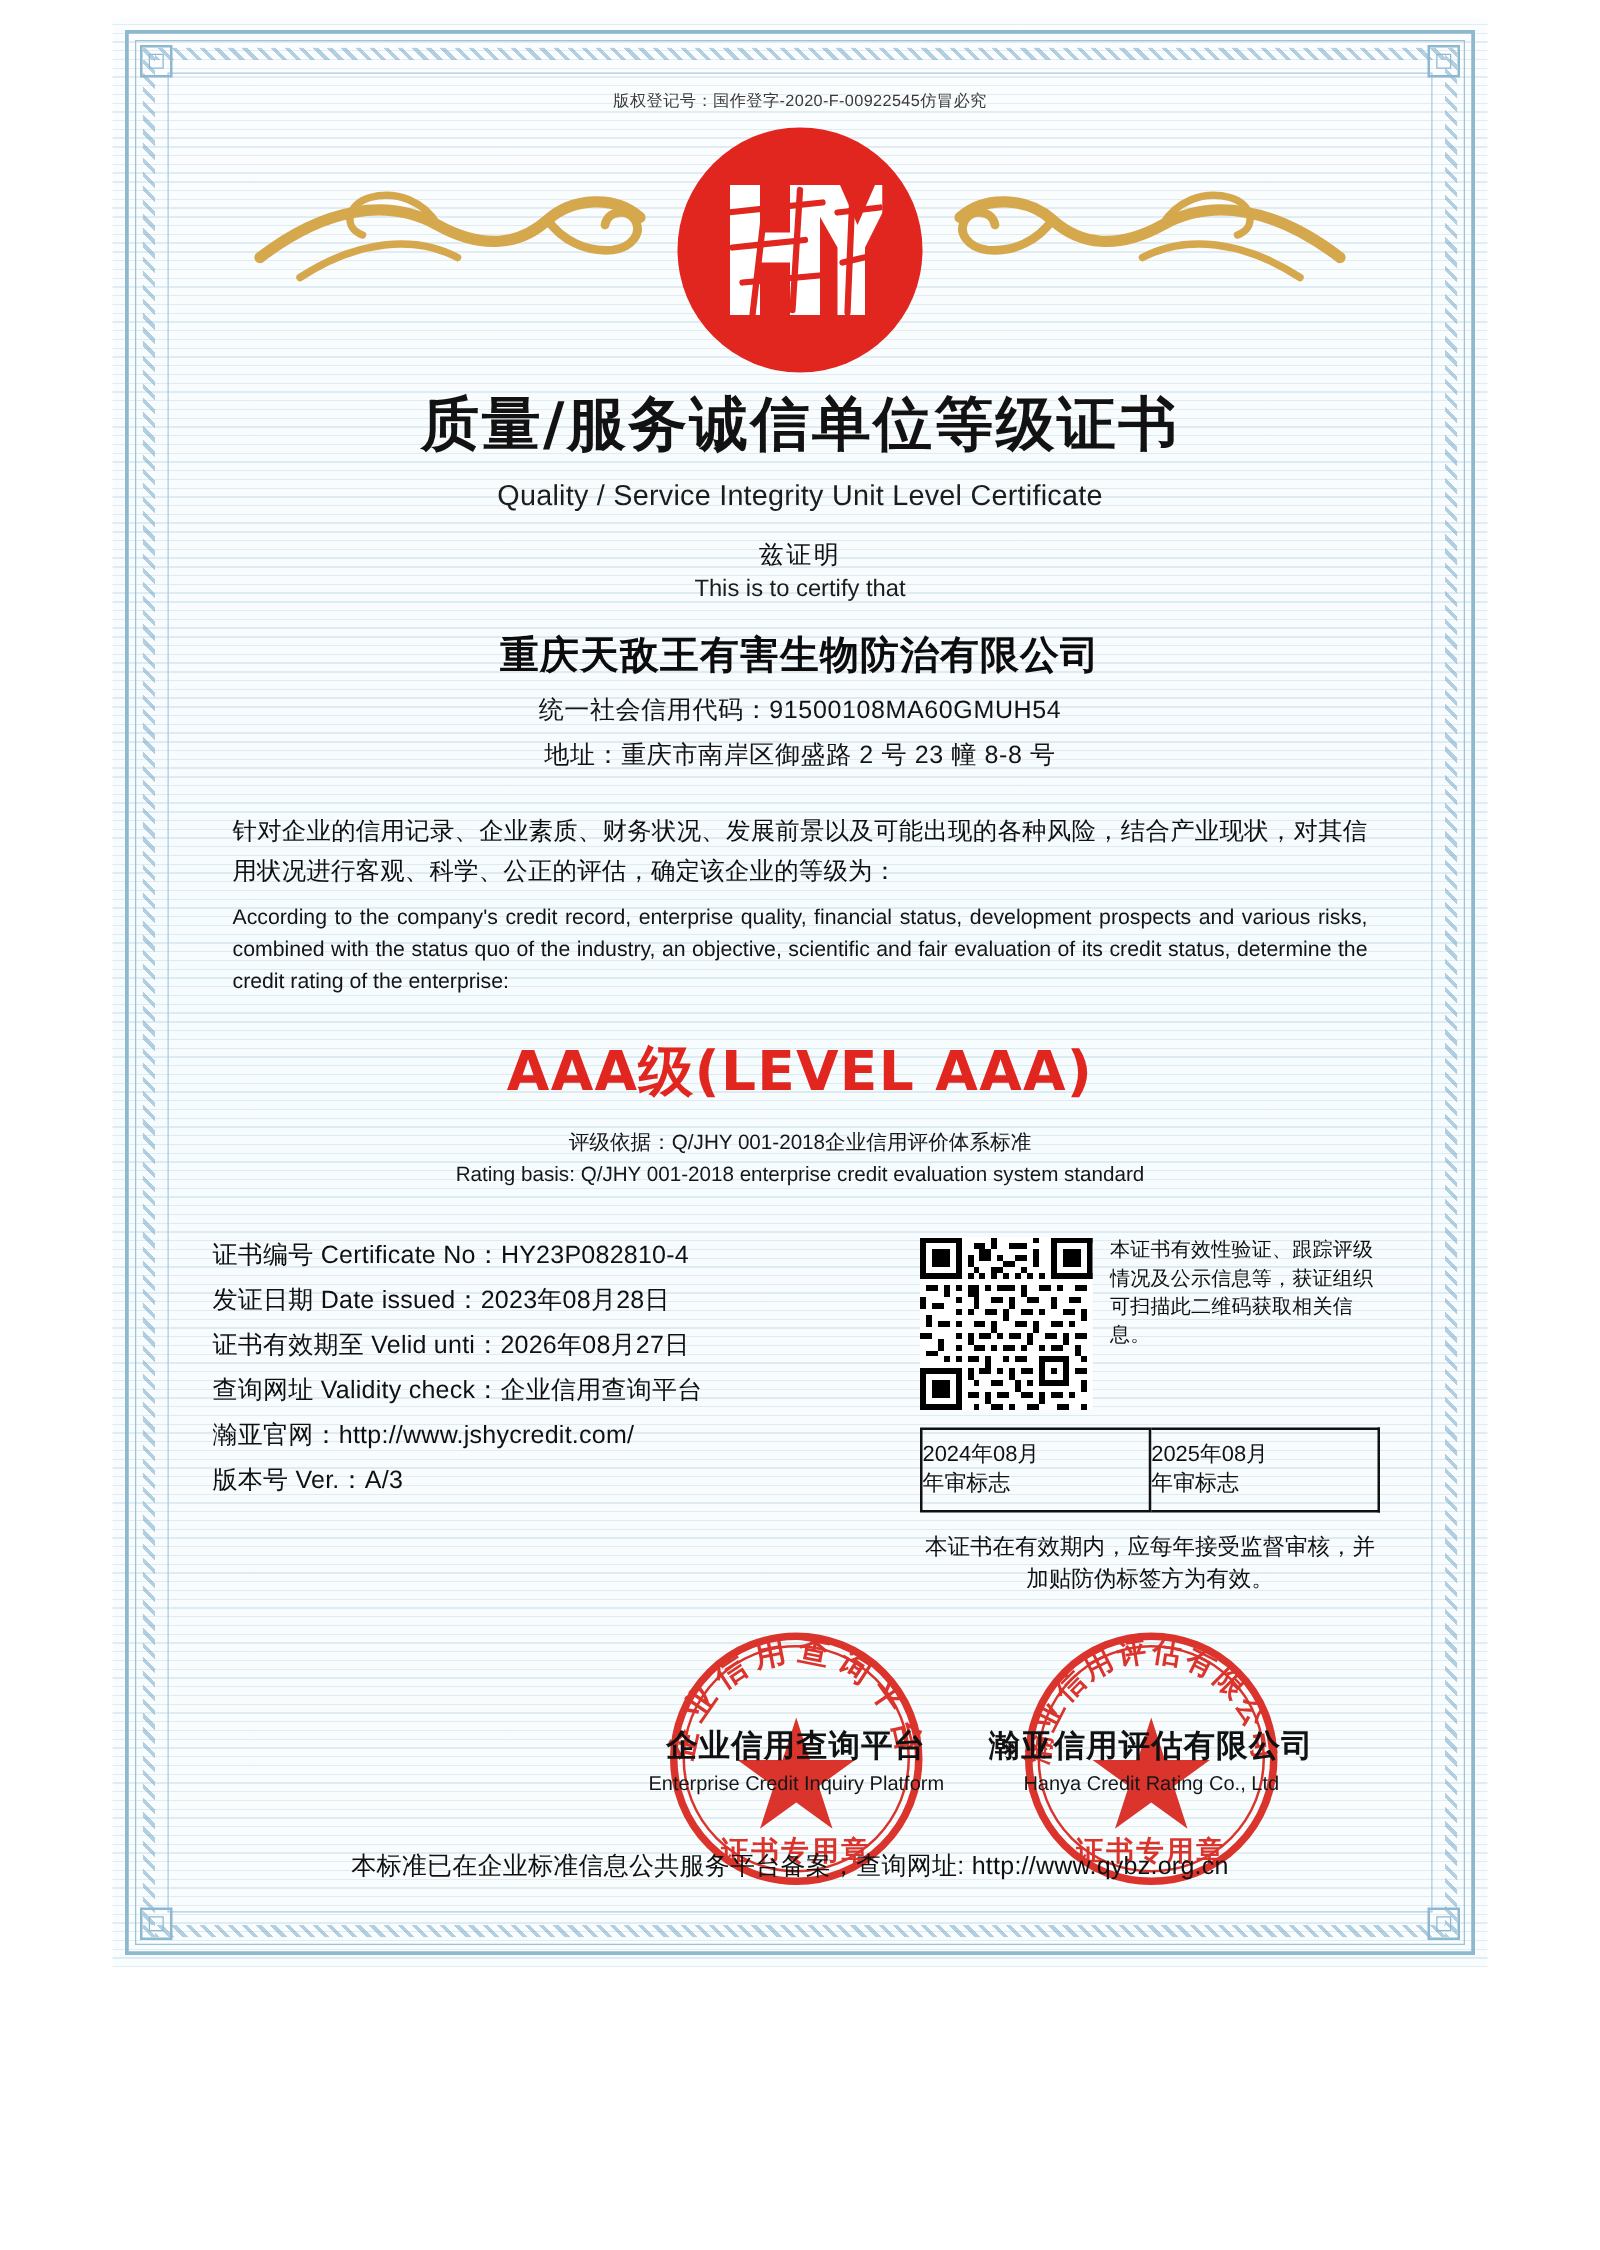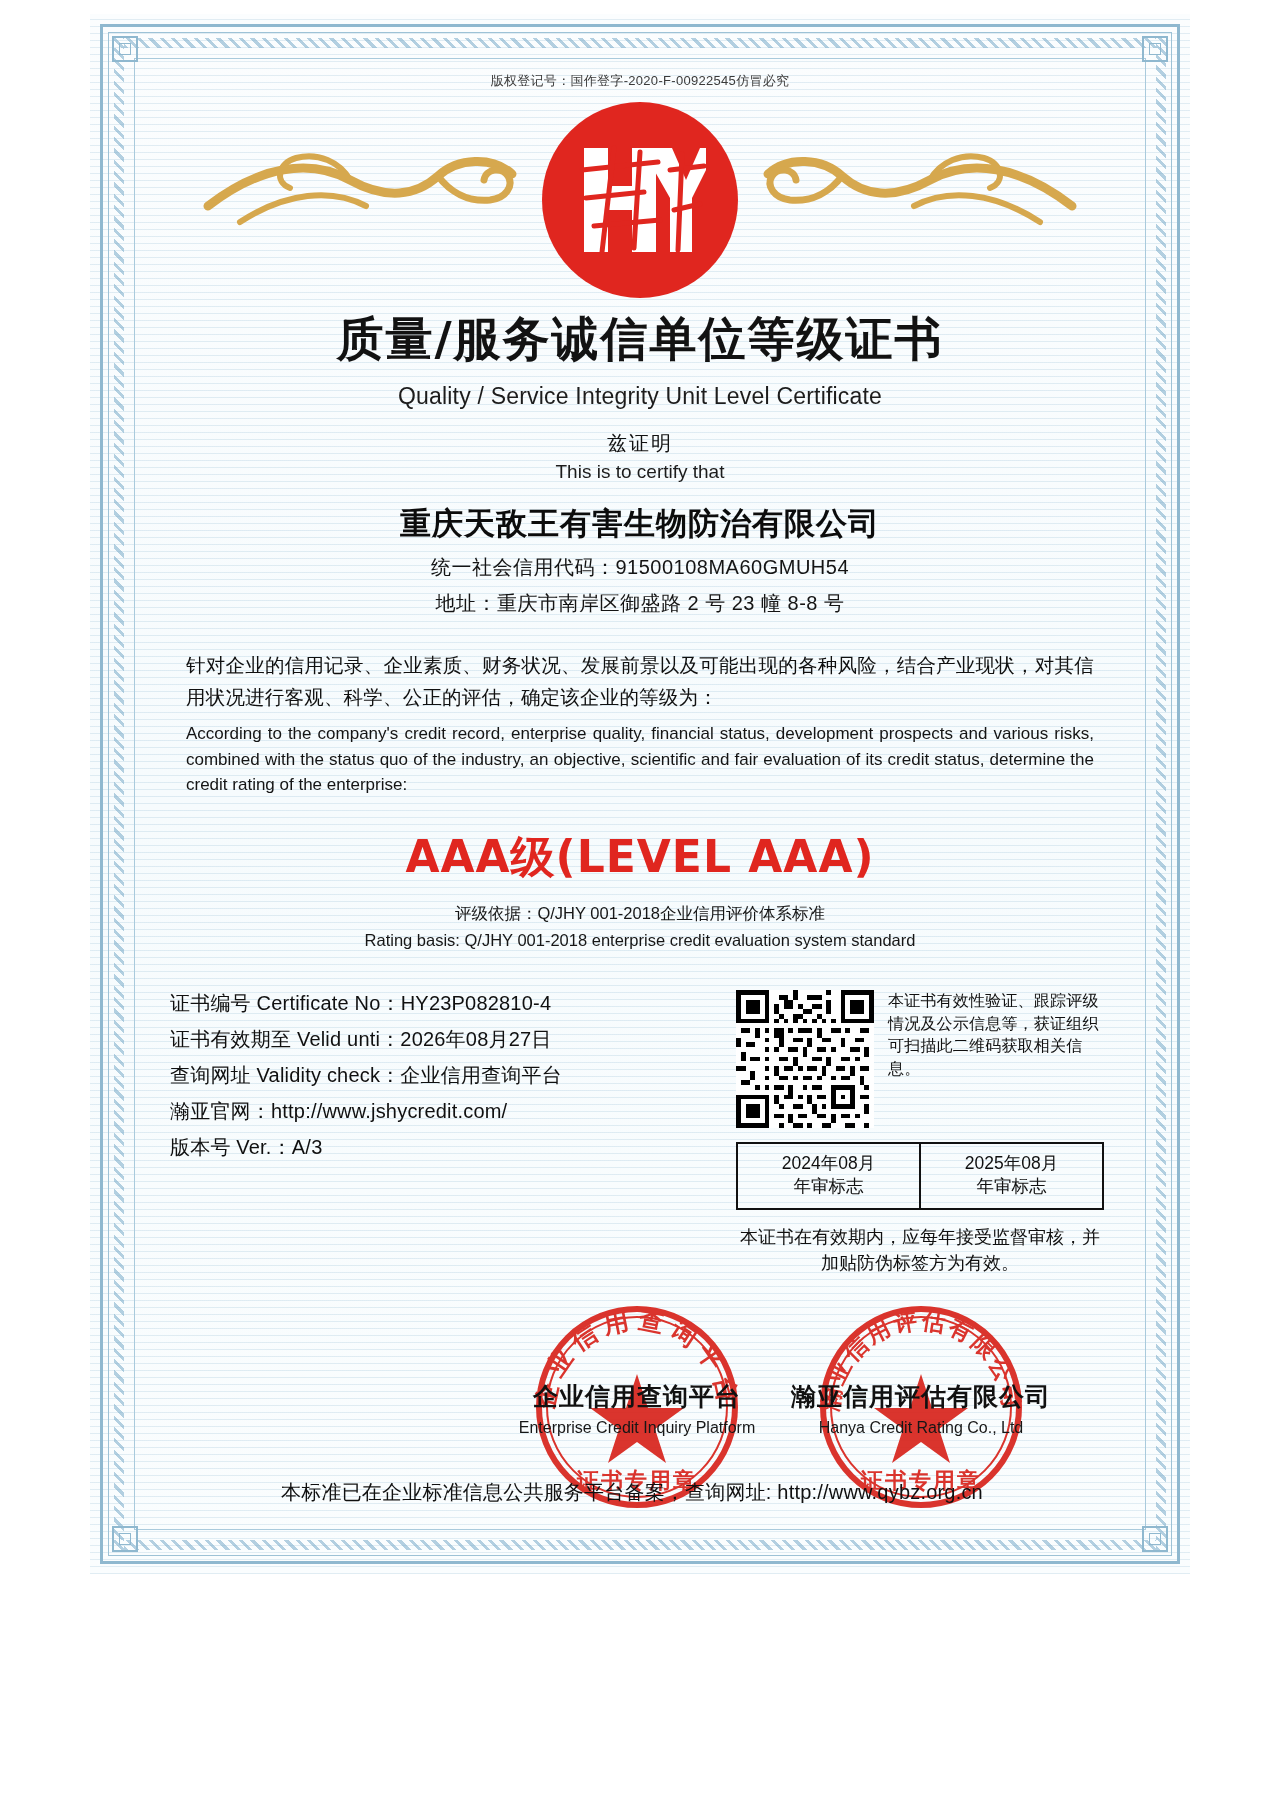--- a/index.html
+++ b/index.html
@@ -262,21 +262,20 @@
     letter-spacing: 0.2px;
   }
   .audit-row {
     display: flex;
     margin-top: 14px;
     gap: 0;
   }
   .audit-box {
     flex: 1;
     border: 2px solid #111;
-    text-align: center;
     padding: 8px 0 9px 0;
     font-size: 17.5px;
     color: #101010;
     line-height: 1.35;
   }
   .audit-box + .audit-box { border-left: none; }
   .audit-note {
     margin-top: 14px;
     font-size: 18px;
     color: #101010;
@@ -402,20 +401,21 @@
       <div class="body-en">According to the company's credit record, enterprise quality, financial status, development prospects and various risks, combined with the status quo of the industry, an objective, scientific and fair evaluation of its credit status, determine the credit rating of the enterprise:</div>
     </div>
 
     <div class="level">AAA级(LEVEL AAA)</div>
     <div class="basis-cn">评级依据：Q/JHY 001-2018企业信用评价体系标准</div>
     <div class="basis-en">Rating basis: Q/JHY 001-2018 enterprise credit evaluation system standard</div>
 
     <div class="details-row">
       <div class="details-left">
         <div class="detail-line">证书编号 Certificate No：HY23P082810-4</div>
+        <div class="detail-line">发证日期 Date issued：2023年08月28日</div>
         <div class="detail-line">证书有效期至 Velid unti：2026年08月27日</div>
         <div class="detail-line">查询网址 Validity check：企业信用查询平台</div>
         <div class="detail-line">瀚亚官网：http://www.jshycredit.com/</div>
         <div class="detail-line">版本号 Ver.：A/3</div>
       </div>
 
       <div class="details-right">
         <div class="qr-row">
           <svg class="qr" viewBox="0 0 29 29" shape-rendering="crispEdges">
             <rect width="29" height="29" fill="#ffffff"></rect>

